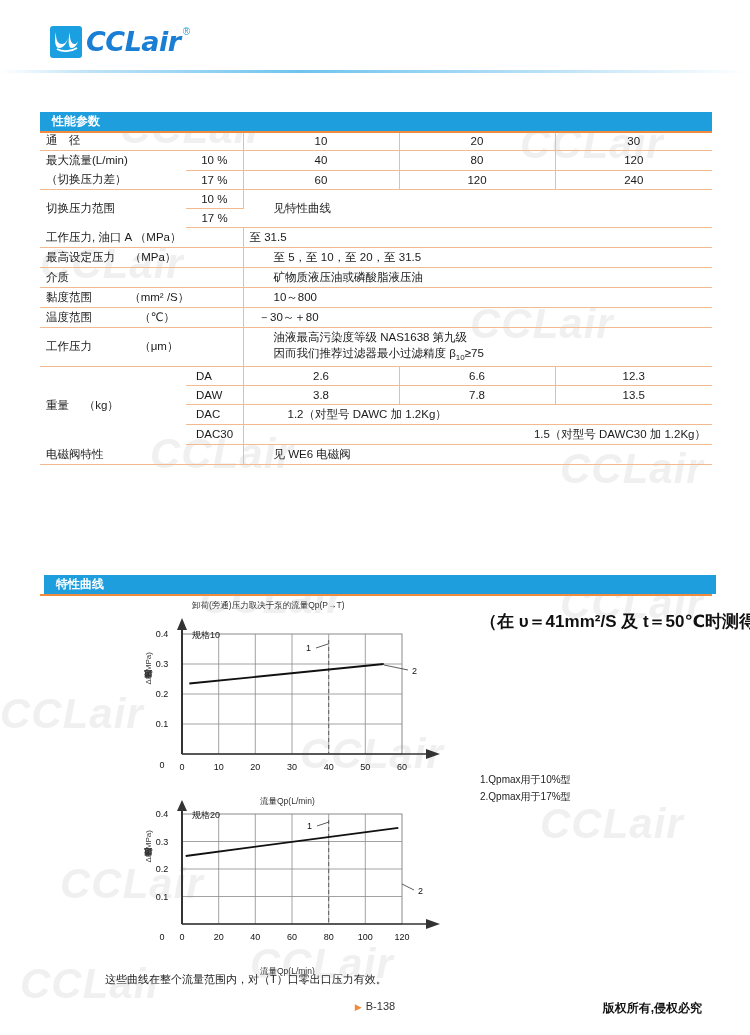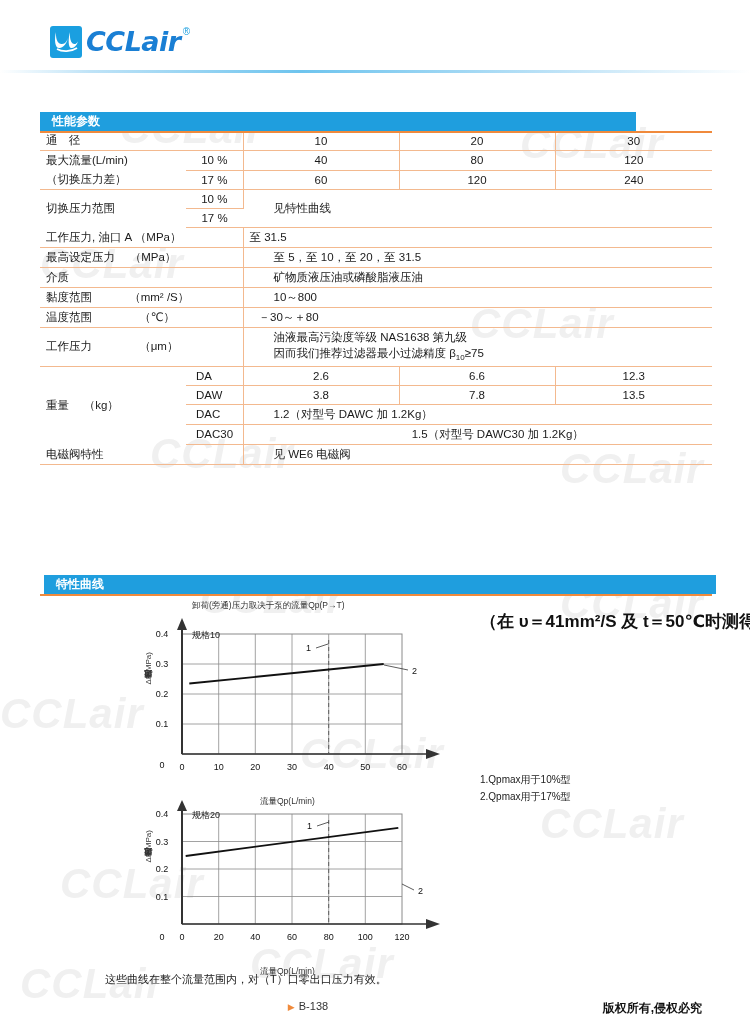--- a/index.html
+++ b/index.html
@@ -76,21 +76,21 @@
   .legend{position:absolute;left:440px;top:172px;font-size:10px;color:#222;line-height:1.65;}
   .axis-y-label{
     position:absolute;font-size:8px;color:#333;white-space:nowrap;
     writing-mode:vertical-rl;transform:rotate(180deg);letter-spacing:0px;
   }
   .axis-x-label{position:absolute;font-size:8.5px;color:#333;white-space:nowrap;}
   .note{
     position:absolute;left:105px;top:972px;font-size:11px;color:#222;z-index:2;
   }
   .footer-pg{
-    position:absolute;left:0;top:1000px;width:616px;text-align:center;
+    position:absolute;left:0;top:1000px;width:750px;text-align:center;
     font-size:11px;color:#333;z-index:2;
   }
   .footer-tri{color:#f08a3c;font-size:9px;margin-right:4px;}
   .footer-cr{
     position:absolute;right:48px;top:1000px;font-size:12px;font-weight:bold;color:#111;z-index:2;
   }
 </style>
 </head>
 <body>
 
@@ -117,21 +117,21 @@
         <path d="M17 2 C17 2, 16 13, 21 14 C24 14.5, 25 11, 25 11 C25 11, 24 17, 19 18 C15 19, 15 9, 17 2 Z" fill="#ffffff"></path>
         <path d="M4 19 C9 22, 18 22, 24 18" stroke="#ffffff" stroke-width="1.6" fill="none"></path>
       </svg>
     </span>
     <span class="logo-text">CCLair</span>
     <span class="logo-reg">®</span>
   </div>
   <div class="header-rule"></div>
 </div>
 
-<div class="bar" style="left:40px;top:112px;width:596px;">性能参数</div>
+<div class="bar" style="left:40px;top:112px;width:672px;">性能参数</div>
 <div class="bar-underline" style="left:40px;top:131px;width:672px;"></div>
 
 <table class="spec">
   <tbody>
 
     <tr>
       <td class="c-lbl nb-r"><span class="lead">通 径</span></td>
       <td class="c-sub"></td>
       <td class="c-v1">10</td>
       <td class="c-v2">20</td>
@@ -217,26 +217,26 @@
 
     <tr>
       <td class="c-sub" style="text-align:left;padding-left:10px;">DAW</td>
       <td class="c-v1">3.8</td>
       <td class="c-v2">7.8</td>
       <td class="c-v3">13.5</td>
     </tr>
 
     <tr>
       <td class="c-sub" style="text-align:left;padding-left:10px;">DAC</td>
-      <td colspan="3" class="center" style="text-align:left;padding-left:30px;margin-left:36px;">1.2（对型号 DAWC 加 1.2Kg）</td>
+      <td colspan="3" class="center" style="text-align:left;padding-left:44px;margin-left:36px;">1.2（对型号 DAWC 加 1.2Kg）</td>
     </tr>
 
     <tr>
       <td class="c-sub" style="text-align:left;padding-left:10px;">DAC30</td>
-      <td colspan="3" class="center" style="text-align:center;padding-left:46px;">1.5（对型号 DAWC30 加 1.2Kg）</td>
+      <td colspan="3" class="center" style="text-align:right;padding-left:46px;">1.5（对型号 DAWC30 加 1.2Kg）</td>
     </tr>
 
     <tr>
       <td class="c-lbl" colspan="2">电磁阀特性</td>
       <td colspan="3" style="padding-left:30px;">见 WE6 电磁阀</td>
     </tr>
   </tbody>
 </table>
 
 <div class="bar" style="left:44px;top:575px;width:672px;">特性曲线</div>

